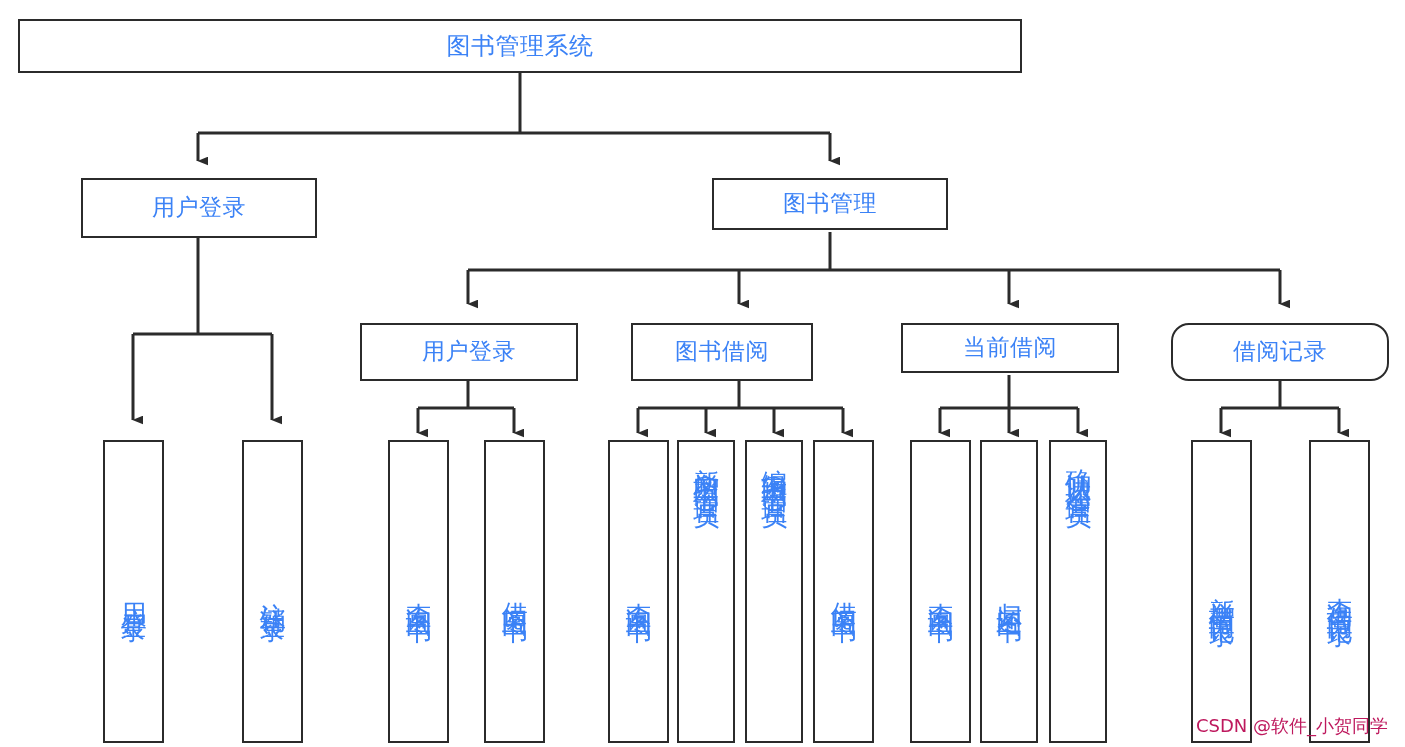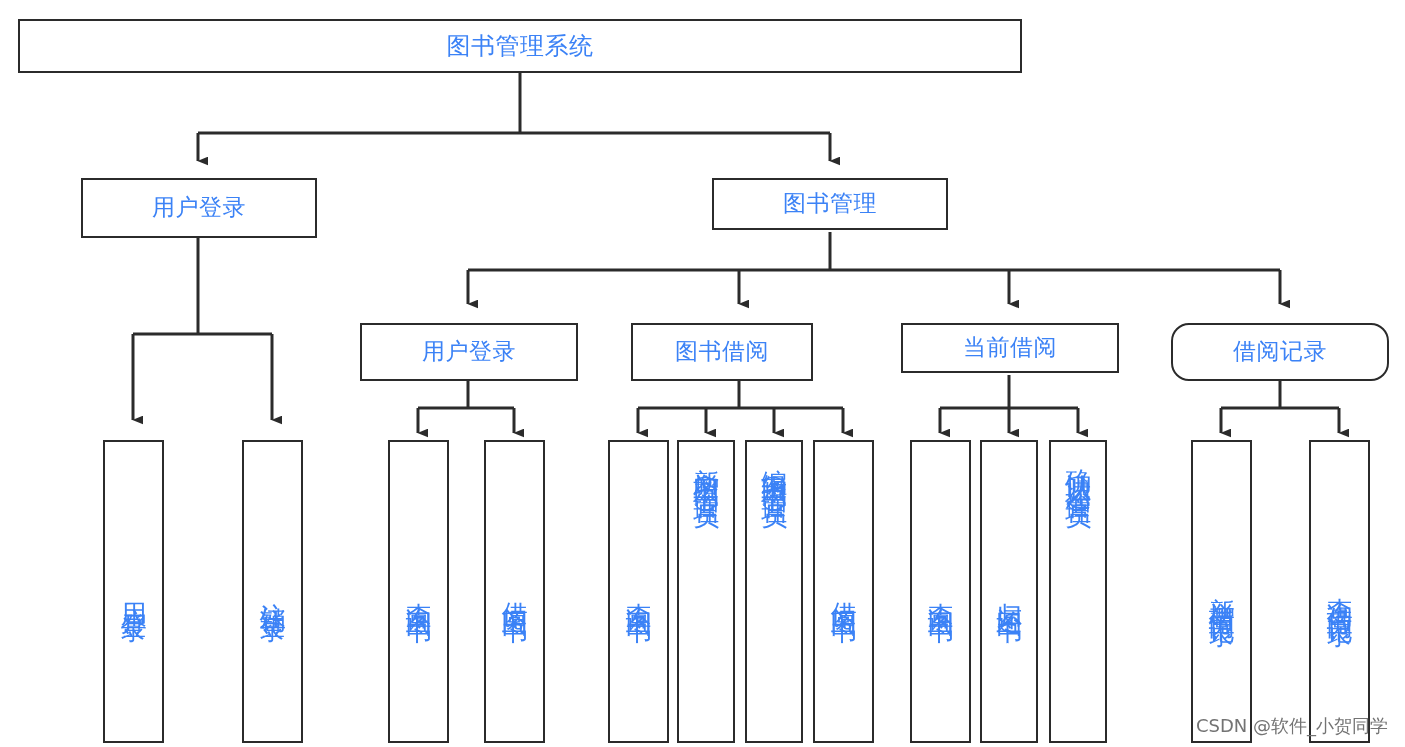--- a/index.html
+++ b/index.html
@@ -67,21 +67,21 @@
   }
   .node.vert.centered {
     align-items: center;
     padding-top: 0;
   }
   .watermark {
     position: absolute;
     left: 1196px;
     top: 714px;
     font-size: 18px;
-    color: #737373;
+    color: #be185d;
     white-space: nowrap;
     font-family: "DejaVu Sans", "Liberation Sans", sans-serif;
   }
 </style>
 </head>
 <body>
 
 <div id="diagram-root">
 
   <svg id="edges-layer" viewBox="0 0 1405 747" width="1405" height="747" xmlns="http://www.w3.org/2000/svg">

